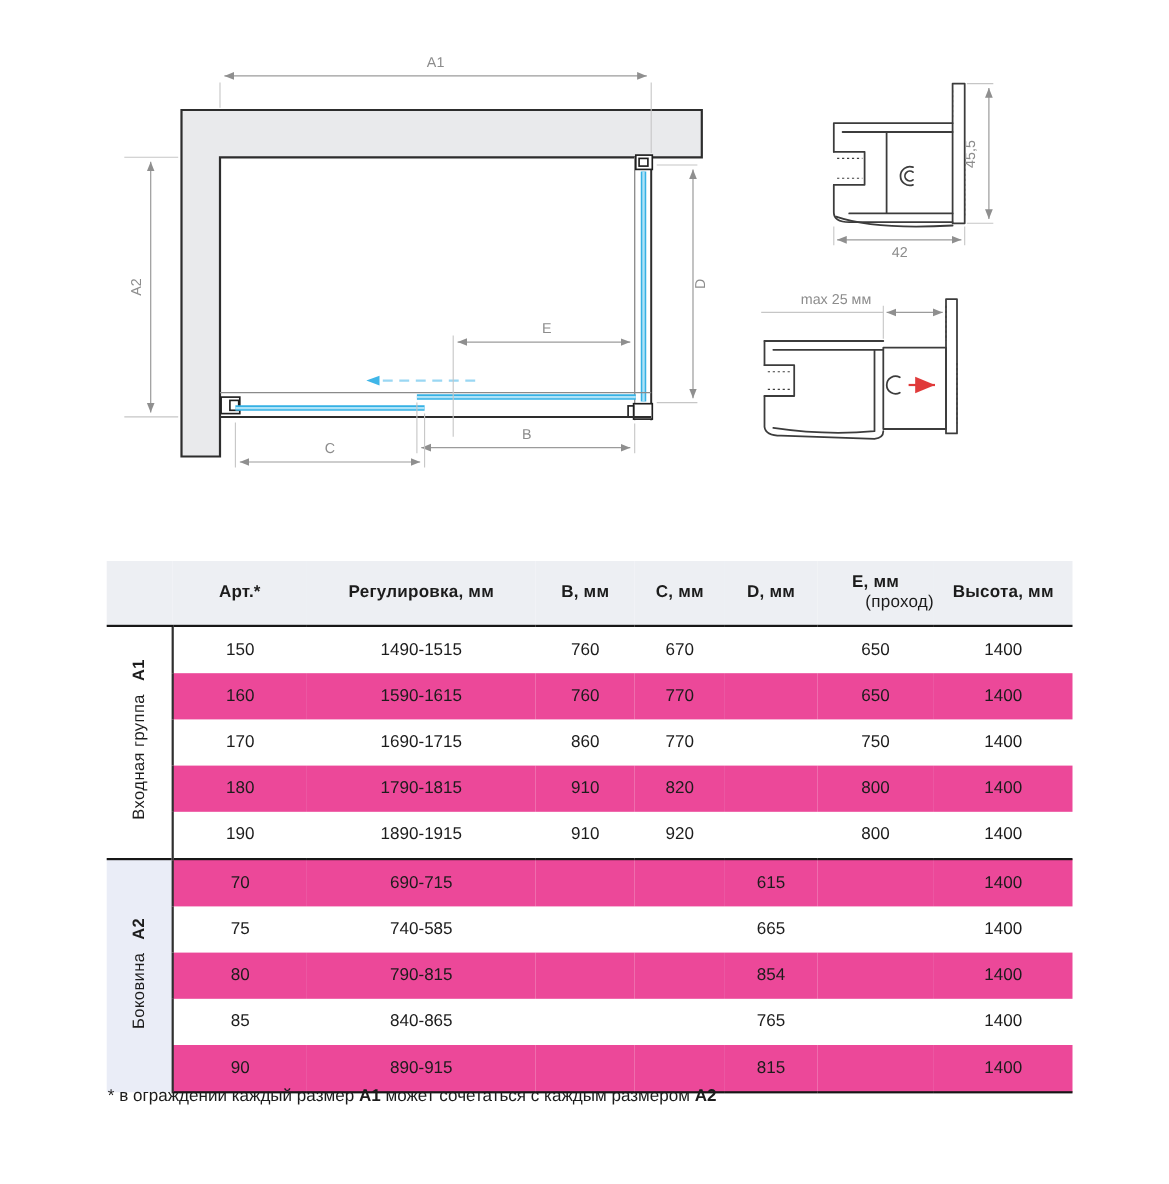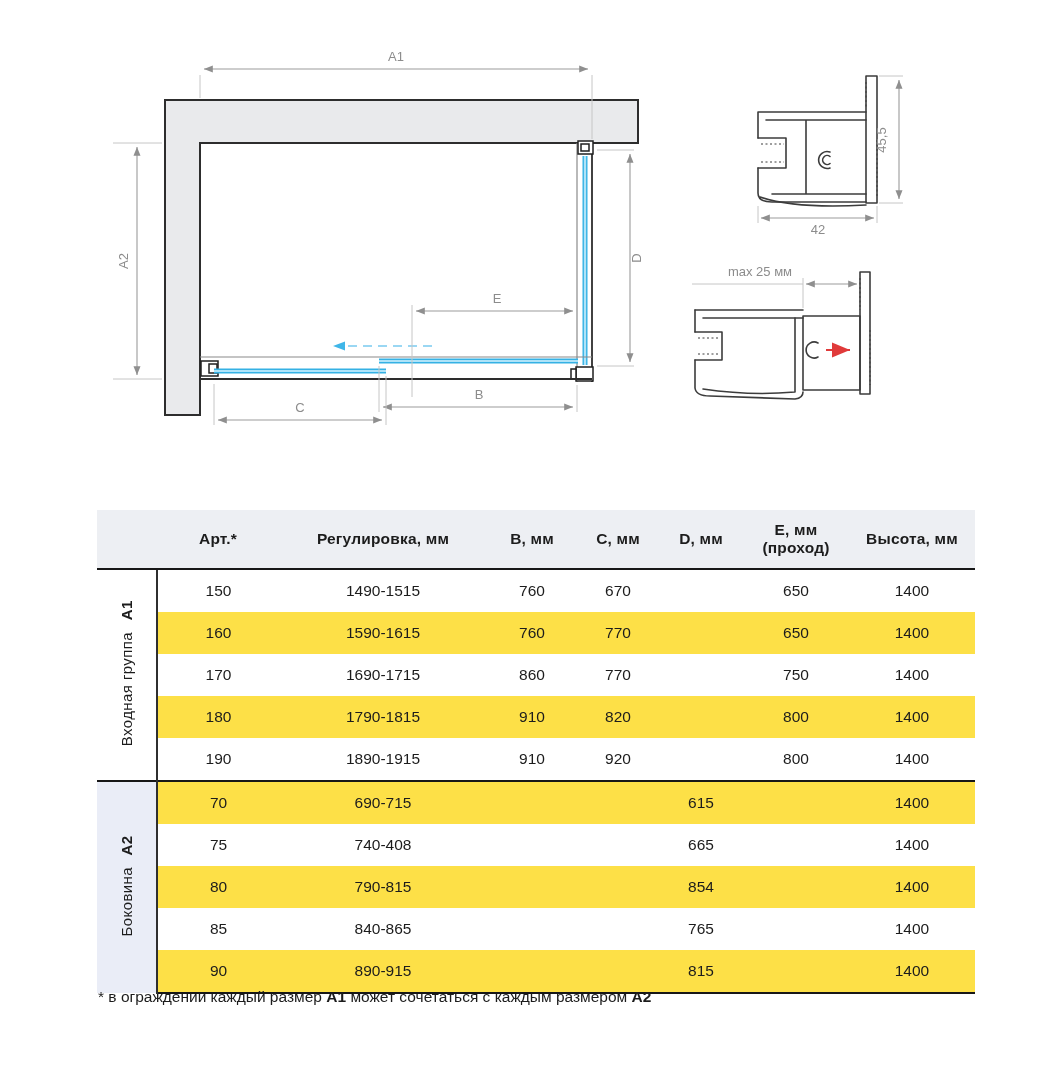--- a/index.html
+++ b/index.html
@@ -23,25 +23,25 @@
   .dash-arrow{stroke:#9ad7f3;stroke-width:2;stroke-dasharray:9 6;}
   .red-arrow{stroke:#e03a3a;stroke-width:2;fill:none;}
   
   .table-wrap{position:absolute;left:97px;top:510px;width:878px;}
   table{border-collapse:collapse;table-layout:fixed;width:878px;}
   thead th{
     background:#edeff3;height:58px;vertical-align:middle;text-align:center;
     font-size:15.5px;font-weight:700;letter-spacing:.2px;
     border-bottom:2.5px solid #171717;padding:0;
   }
-  thead th .sub{display:block;font-weight:700;}
+  thead th .sub{display:block;font-weight:400;text-align:right;}
   tbody td{
     height:42px;text-align:center;vertical-align:middle;font-size:15.5px;padding:0;
   }
-  tr.shade td{background:#fde047;}
+  tr.shade td{background:#ec4899;}
   tr td.group-label{background:#ffffff;}
   tr td.group-label.shade-cell{background:#eaedf7;}
   td.group-label{border-right:2px solid #2f2f2f;}
   tbody[data-group="1"] tr:first-child td{border-top:2.5px solid #171717;}
   tbody[data-group="1"] tr:last-child td{border-bottom:2.5px solid #171717;text-align:center;}
   .vert{
     writing-mode:vertical-rl;transform:rotate(180deg);
     font-size:15px;letter-spacing:.4px;display:inline-block;line-height:1;
   }
   .vert .b{font-weight:700;margin-inline-start:12px;}
@@ -258,21 +258,21 @@
             <td>70</td>
             <td>690-715</td>
             <td></td>
             <td></td>
             <td>615</td>
             <td></td>
             <td>1400</td>
           </tr>
           <tr>
             <td>75</td>
-            <td>740-408</td>
+            <td>740-585</td>
             <td></td>
             <td></td>
             <td>665</td>
             <td></td>
             <td>1400</td>
           </tr>
           <tr class="shade">
             <td>80</td>
             <td>790-815</td>
             <td></td>

